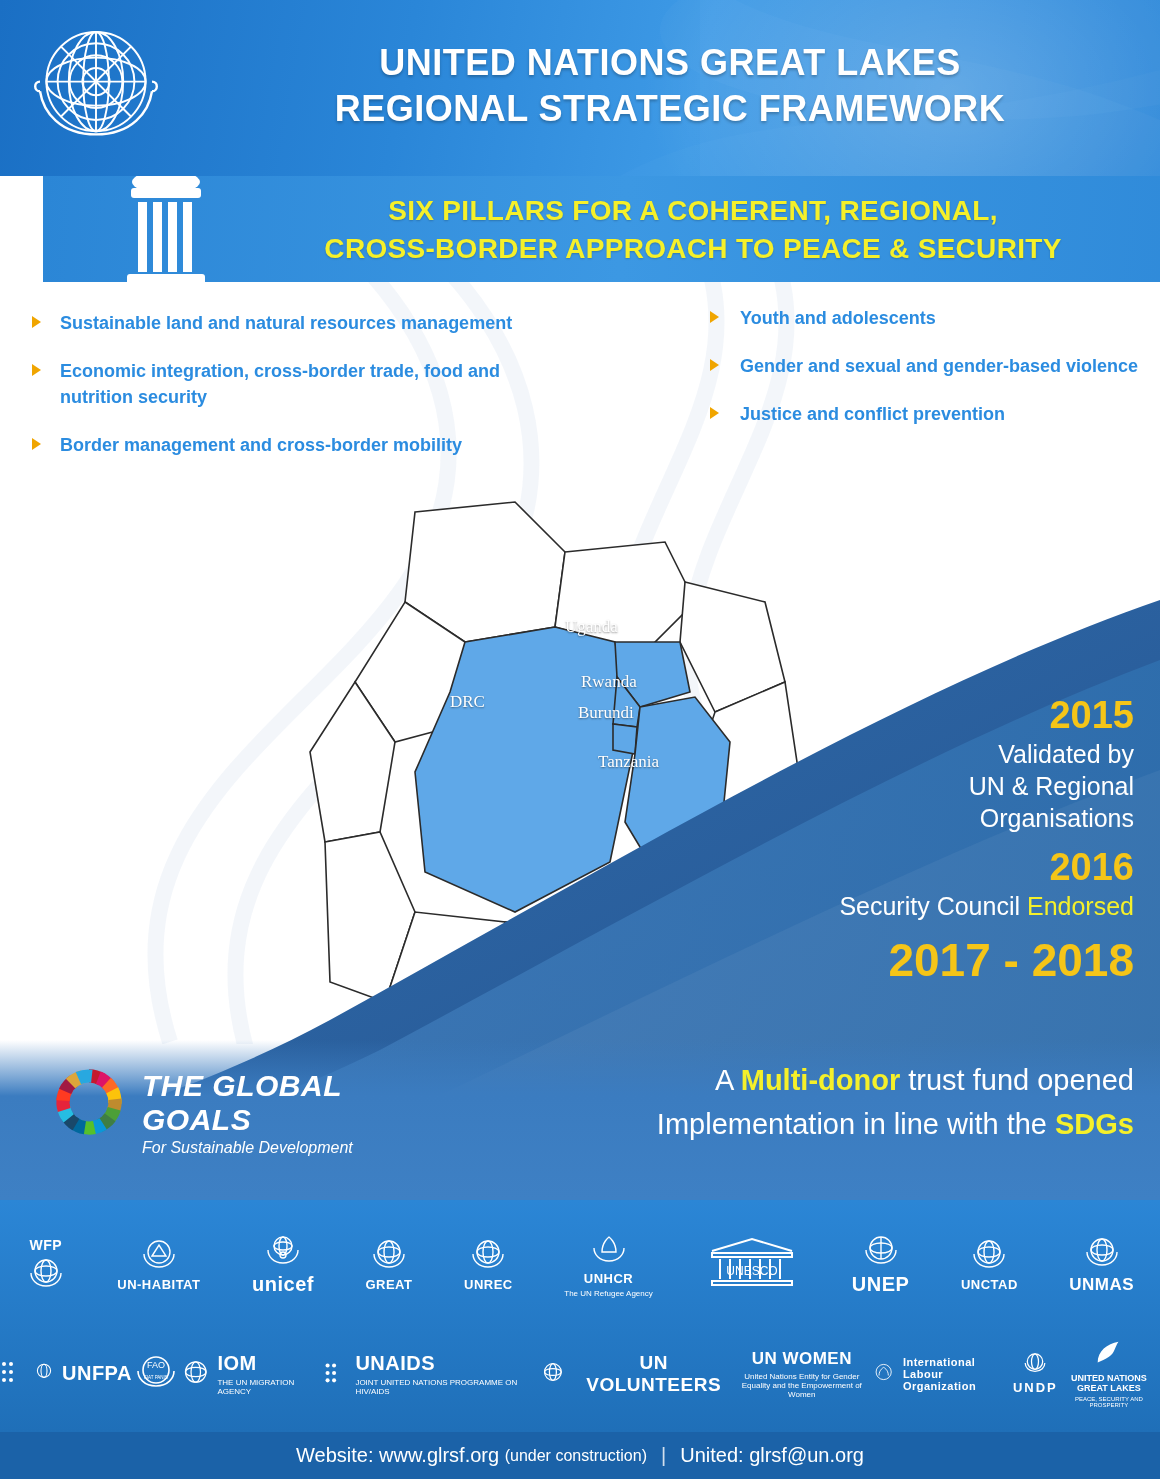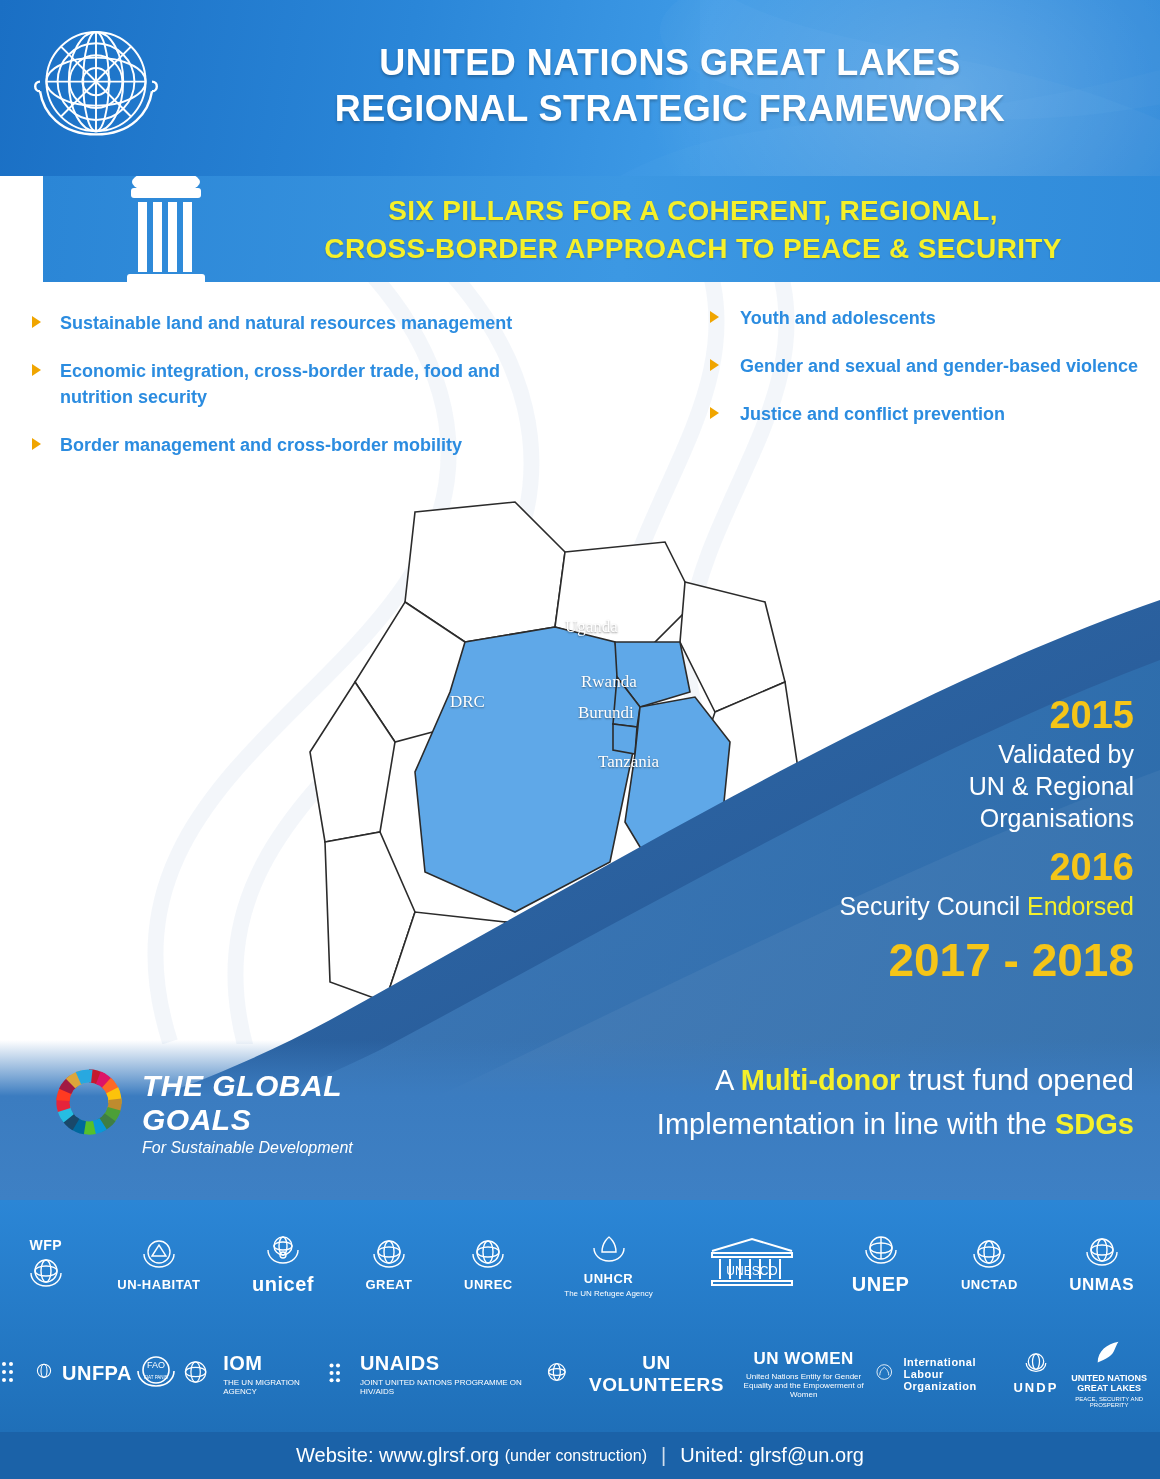--- a/index.html
+++ b/index.html
@@ -498,21 +498,21 @@
         <svg width="48" height="48" viewBox="0 0 48 48">
           <g fill="none" stroke="#fff" stroke-width="1.6">
               <circle cx="24" cy="22" r="13"></circle>
               <path d="M24 38 C12 38 6 30 6 23 M24 38 C36 38 42 30 42 23"></path>
             </g>
           <text x="24" y="20" fill="#fff" font-size="9" text-anchor="middle" font-family="Liberation Sans, sans-serif">FAO</text>
           <text x="24" y="31" fill="#fff" font-size="4.5" text-anchor="middle" font-family="Liberation Sans, sans-serif">FIAT PANIS</text>
         </svg>
       </div>
       <div class="logo">
-        <div style="display:flex;align-items:center;gap:12px">
+        <div style="display:flex;align-items:center;gap:6px">
           <svg width="34" height="34" viewBox="0 0 40 40">
               <g fill="none" stroke="#fff" stroke-width="1.6">
                 <circle cx="20" cy="20" r="13"></circle>
                 <ellipse cx="20" cy="20" rx="13" ry="6"></ellipse>
                 <ellipse cx="20" cy="20" rx="6" ry="13"></ellipse>
               </g>
             </svg>
           <div style="text-align:left">
             <div class="nm big">IOM</div>
             <div class="nm small">THE UN MIGRATION AGENCY</div>

